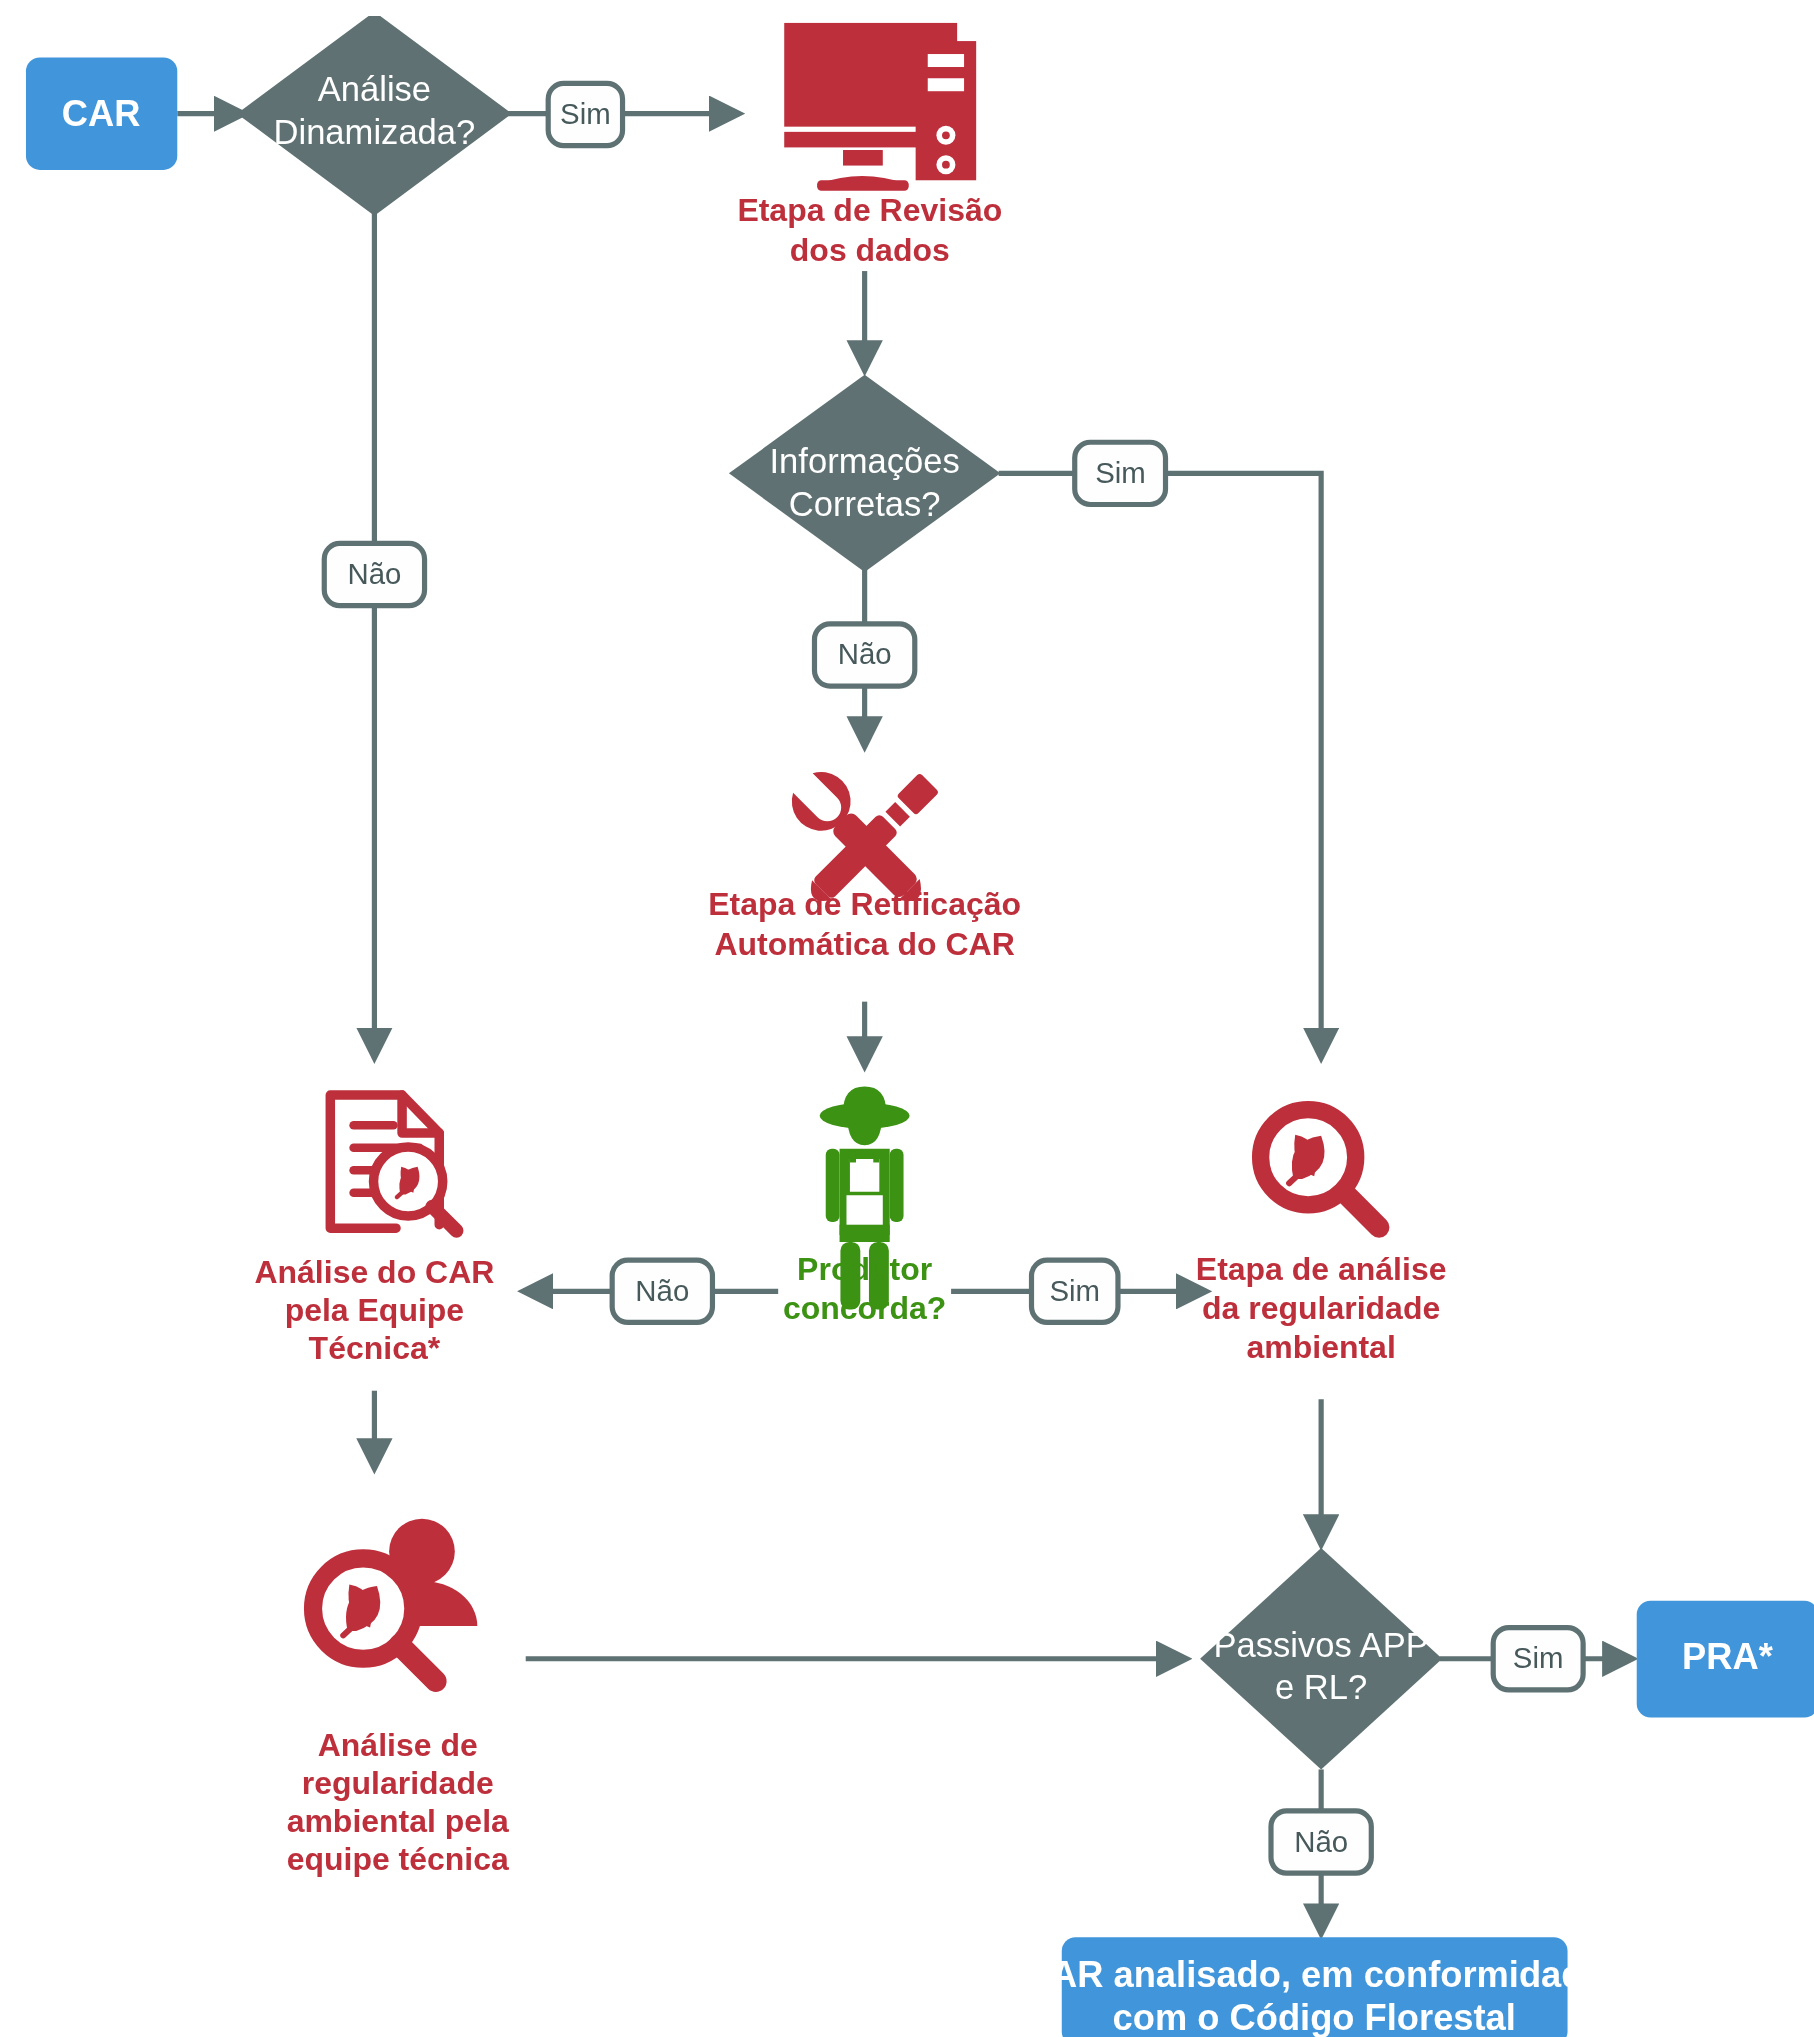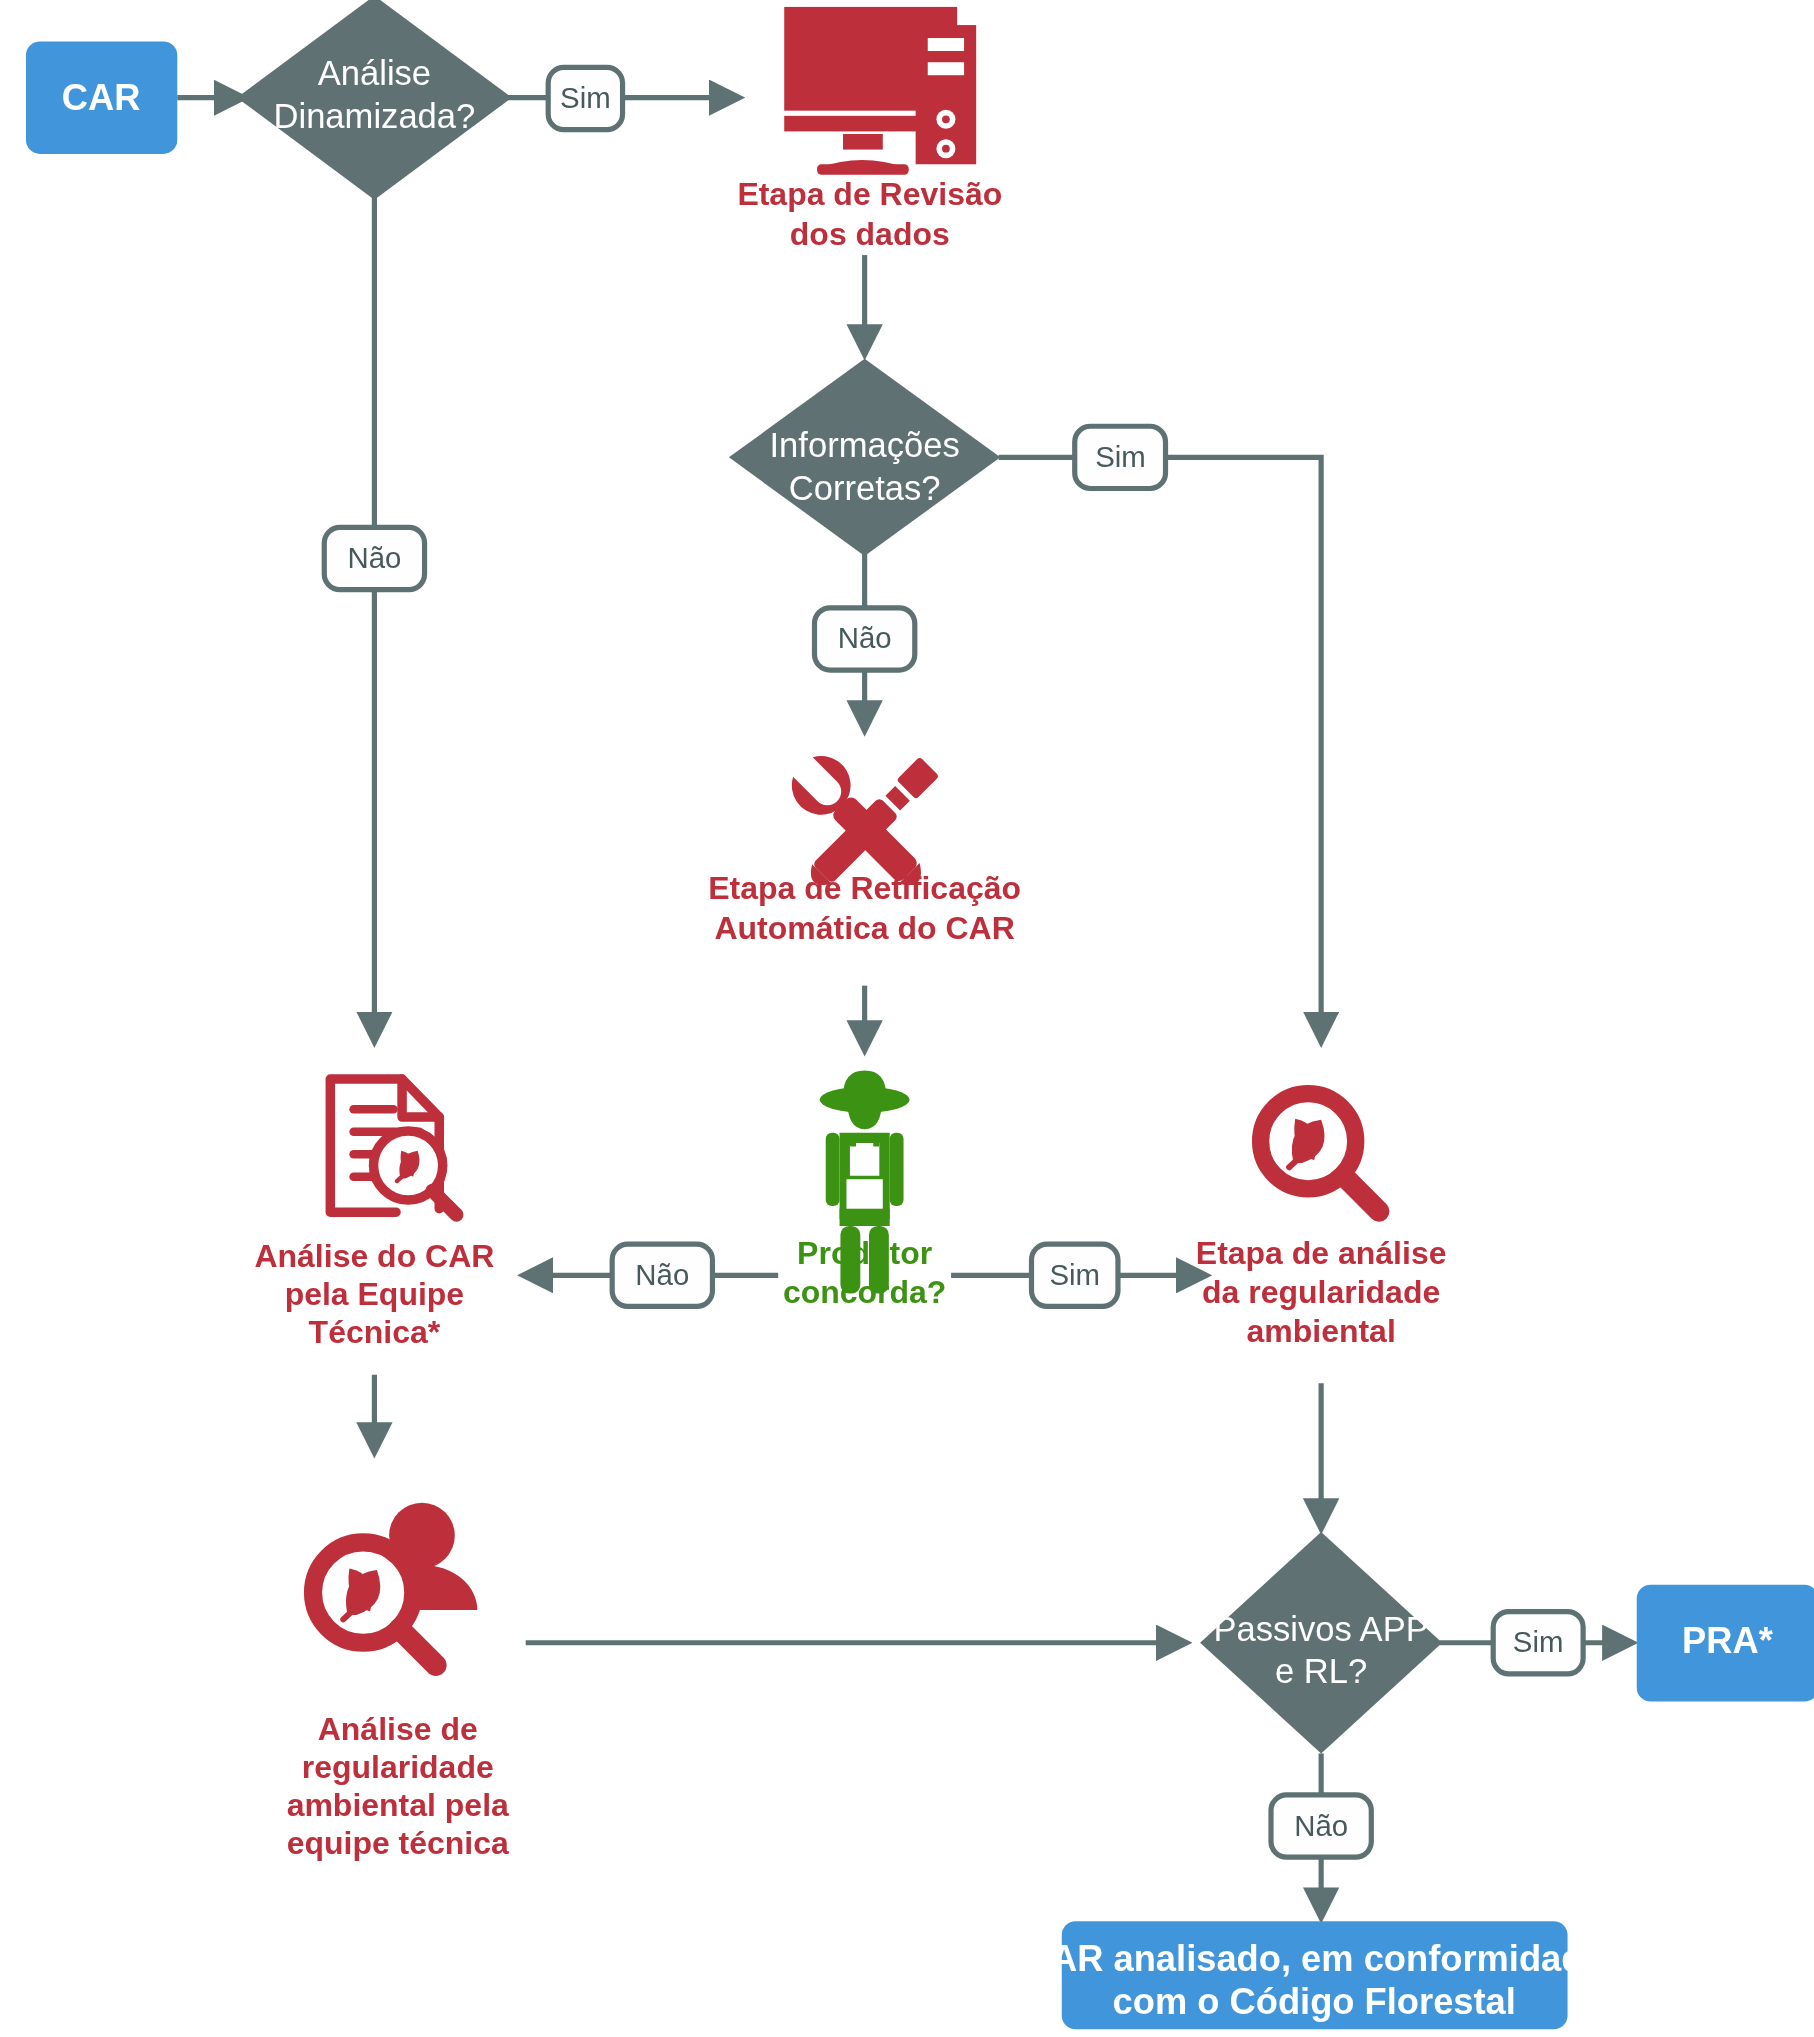--- a/index.html
+++ b/index.html
@@ -10,20 +10,21 @@
   body {
     width: 1814px;
     height: 2037px;
     font-family: "Liberation Sans", sans-serif;
     overflow: hidden;
   }
   #flow-root {
     position: relative;
     width: 1814px;
     height: 1579px;
+    margin-top: 16px;
   }
   svg#flow-svg {
     position: absolute;
     top: 0; left: 0;
     width: 1814px;
     height: 2037px;
   }
   .term-label {
     fill: #ffffff;
     font-family: "Liberation Sans", sans-serif;

